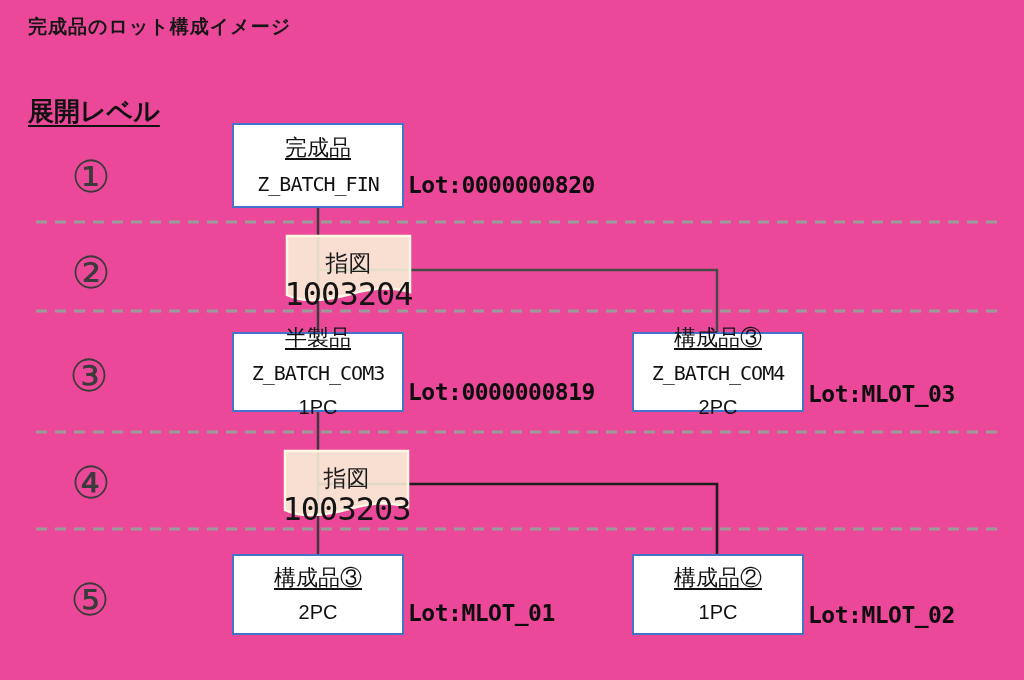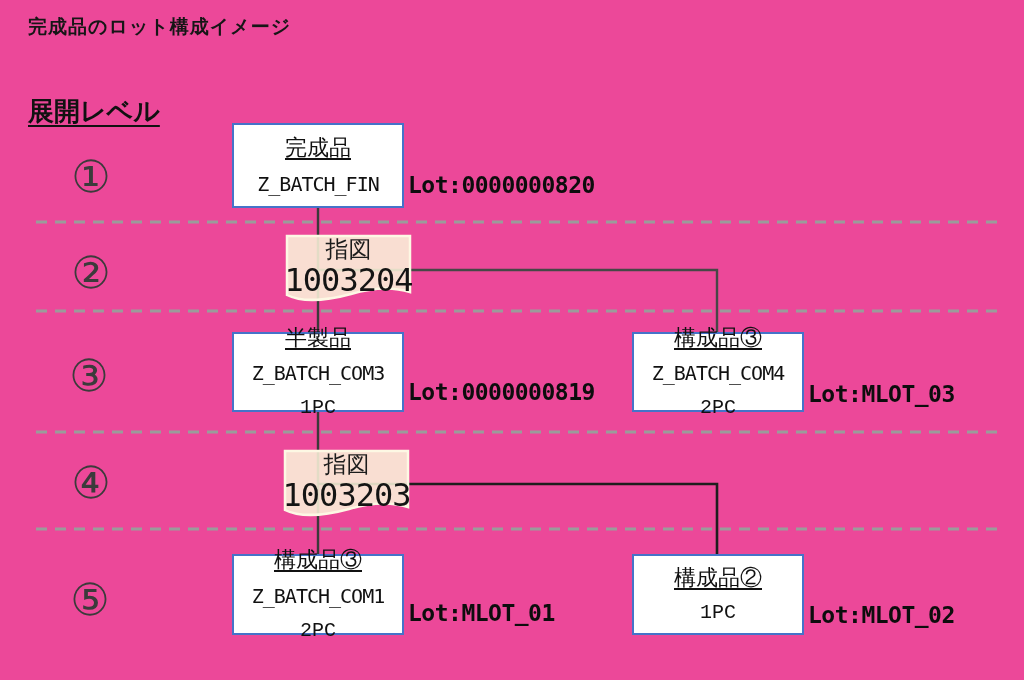--- a/index.html
+++ b/index.html
@@ -32,34 +32,34 @@
   }
   .pbox-title{
     font-size:22px; line-height:1.15; color:#111;
     text-decoration:underline; text-decoration-thickness:2px; text-underline-offset:3px;
   }
   .pbox-code{
     font-family:"DejaVu Sans Mono", monospace;
     font-size:20px; line-height:1.2; letter-spacing:-1px; color:#111; white-space:nowrap;text-align:center;
   }
   .pbox-qty{
-    font-family:Liberation Mono, monospace;
+    font-family:Liberation Sans, sans-serif;
     font-size:20px; line-height:1.15; color:#111;text-align:right;
   }
   .lot{
     position:absolute; z-index:4; white-space:nowrap;
     font-family:"DejaVu Sans Mono", monospace;
     font-weight:bold; font-size:23px; letter-spacing:-0.5px; color:#0d0d0d;
   }
   .order{
     position:absolute; width:127px; height:72px; z-index:2;
   }
   .order-bg{position:absolute; left:0; top:0;}
   .order-text{
-    position:absolute; left:0; top:3px; width:100%; z-index:2;
+    position:absolute; left:0; top:17px; width:100%; z-index:2;
     display:flex; flex-direction:column; align-items:center;
   }
   .order-label{font-size:23px; line-height:1.1; color:#1c1c1c;}
   .order-num{
     font-family:"DejaVu Sans Mono", monospace;
     font-size:32px; line-height:1.15; letter-spacing:-1px; color:#141414;
   }
 </style>
 </head>
 <body>
@@ -124,21 +124,20 @@
   </div>
 
   <div class="pbox" style="left:632px; top:332px; height:80px;">
     <div class="pbox-title">構成品③</div>
     <div class="pbox-code">Z_BATCH_COM4</div>
     <div class="pbox-qty">2PC</div>
   </div>
 
   <div class="pbox" style="left:232px; top:554px; height:81px;">
     <div class="pbox-title">構成品③</div>
-    <div class="pbox-code">Z_BATCH_COM1</div>
     <div class="pbox-qty">2PC</div>
   </div>
 
   <div class="pbox" style="left:632px; top:554px; height:81px;">
     <div class="pbox-title">構成品②</div>
     <div class="pbox-qty">1PC</div>
   </div>
 
   <div class="lot" style="left:408px; top:172px;">Lot:0000000820</div>
   <div class="lot" style="left:408px; top:379px;">Lot:0000000819</div>

